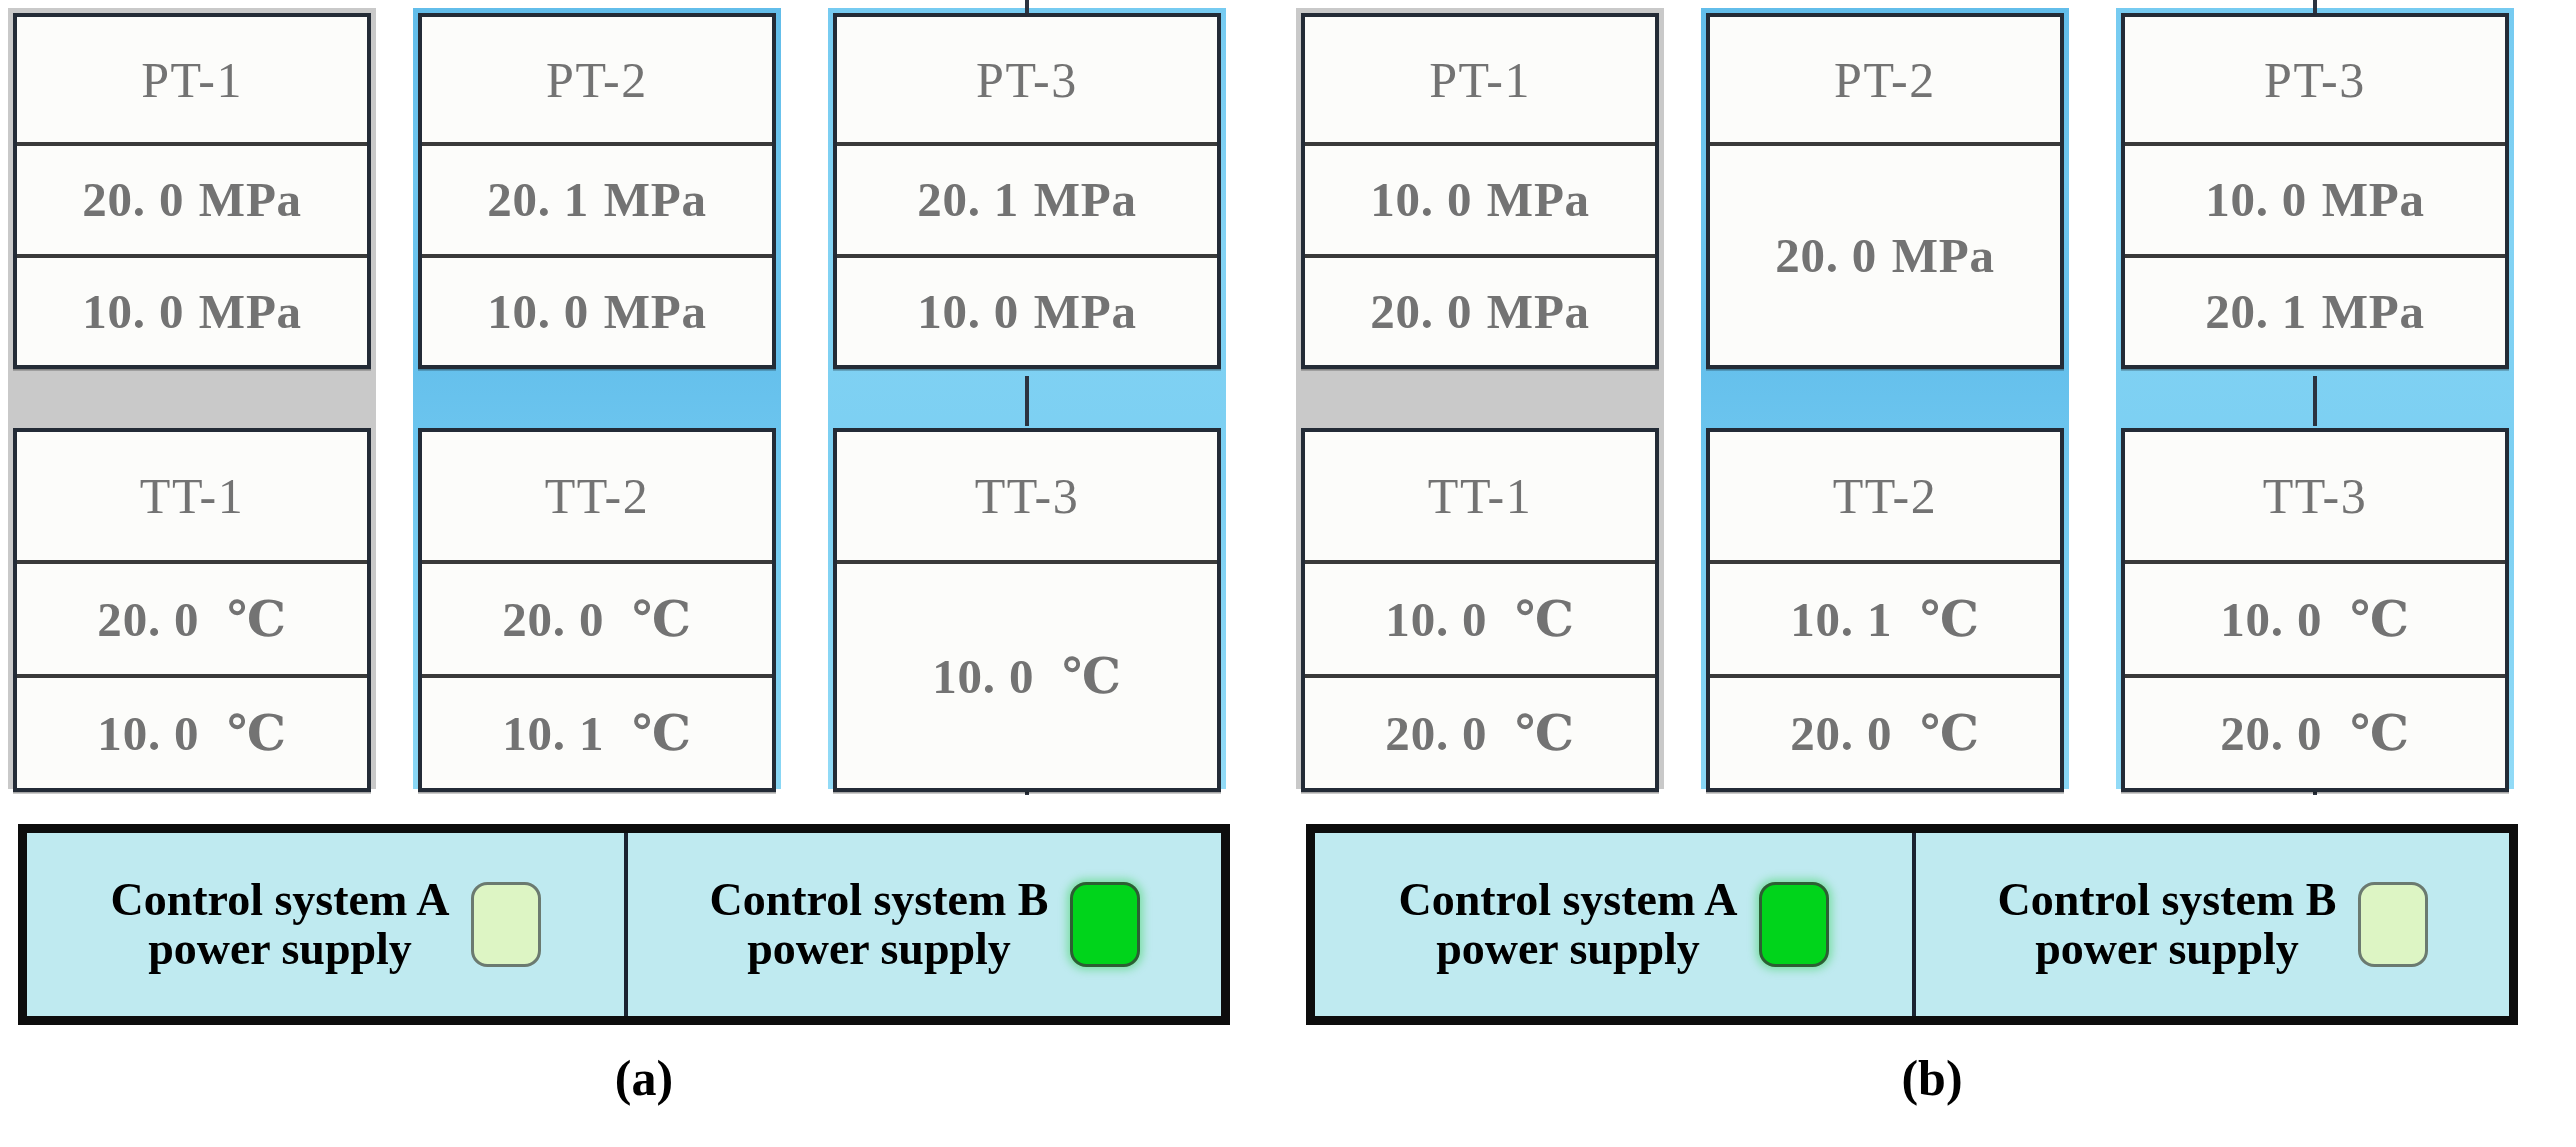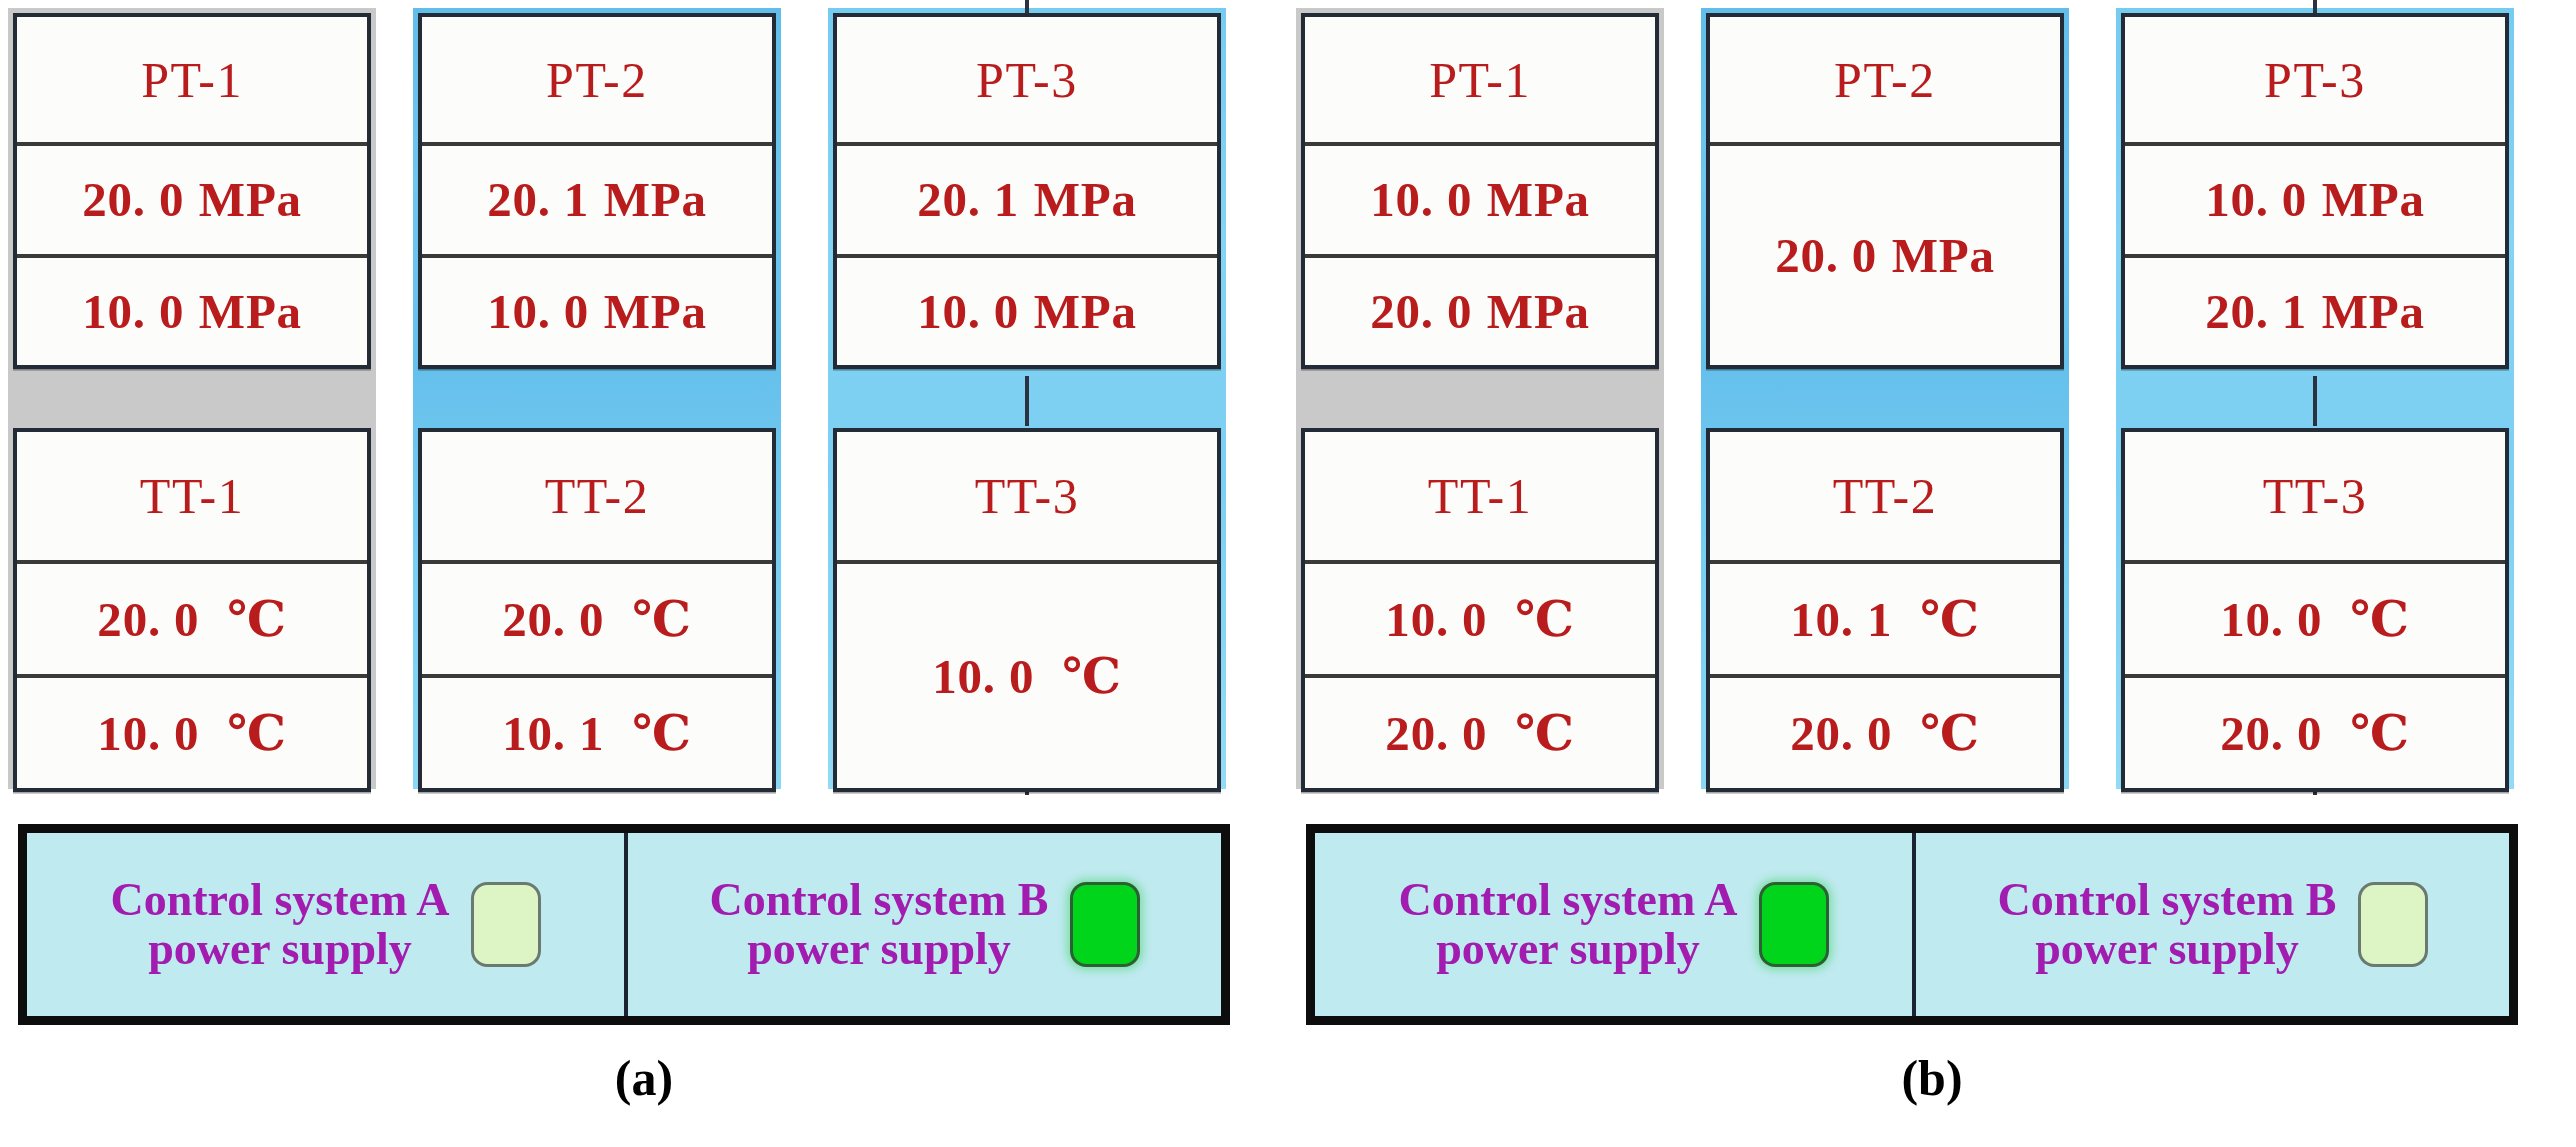--- a/index.html
+++ b/index.html
@@ -105,21 +105,21 @@
     border-top: 4.9px solid #3a3a3a;
     font-weight: bold;
   }
   .meter-cell.title {
     flex: 0 0 36%;
   }
 
   .meter-text {
     font-family: "Liberation Serif", "DejaVu Serif", serif;
     font-size: 49px;
-    color: #b91c1c;
+    color: #737373;
     letter-spacing: 0.8px;
     white-space: nowrap;
     line-height: 1;
   }
   .meter-text.title-text {
     font-size: 50px;
     letter-spacing: 1.6px;
   }
   .meter-text .unit-gap {
     display: inline-block;
@@ -153,21 +153,21 @@
     box-sizing: border-box;
   }
   .control-half + .control-half {
     border-left: 4.1px solid #1b2330;
   }
   .control-label {
     font-family: "Liberation Serif", "DejaVu Serif", serif;
     font-weight: bold;
     font-size: 46px;
     line-height: 1.06;
-    color: #a21caf;
+    color: #000000;
     text-align: center;
     white-space: pre-line;
     letter-spacing: 0px;
   }
   .lamp {
     width: 70px;
     height: 85px;
     margin-left: 21px;
     border-radius: 16.3px;
     box-sizing: border-box;

